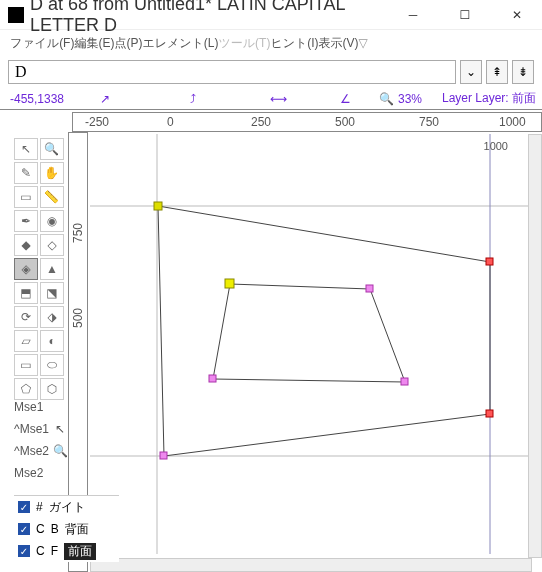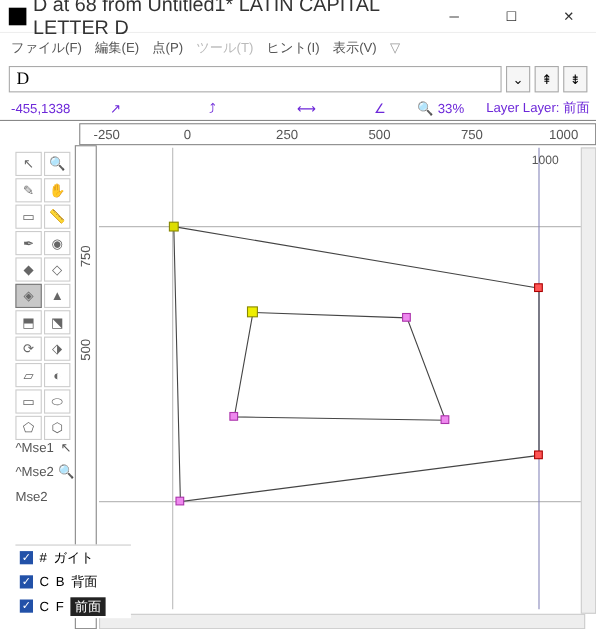--- a/index.html
+++ b/index.html
@@ -2,21 +2,21 @@
 <html><head>
 <meta charset="utf-8">
 <style>
   * { margin:0; padding:0; box-sizing:border-box; font-family:sans-serif; font-size:12px; }
   body { width:542px; height:572px; background:#fff; overflow:hidden; position:relative; }
   .titlebar { height:30px; background:#fff; display:flex; align-items:center; padding:0 8px; border-bottom:1px solid #eee;}
   .titlebar .icon { width:16px; height:16px; background:#000; margin-right:6px; }
   .titlebar .title { flex:1; color:#333; font-size:18px; }
   .winbtns { display:flex; gap:18px; }
   .winbtn { width:34px; height:22px; display:flex; align-items:center; justify-content:center; color:#333; }
-  .menubar { height:26px; display:flex; align-items:center; gap:12px; padding:0 10px; color:#555;}
+  .menubar { height:26px; display:flex; align-items:center; padding:0 10px; color:#555;}
   .menubar span { cursor:default; }
   .menubar .disabled { color:#bbb; }
   .menubar .chev { color:#999; }
   .inputrow { display:flex; align-items:center; padding:4px 8px; gap:4px; }
   .glyphinput { flex:1; height:24px; border:1px solid #aaa; padding:2px 6px; font-size:16px; font-family:serif; }
   .smbtn { width:22px; height:24px; border:1px solid #aaa; display:flex; align-items:center; justify-content:center; background:#f6f6f6; }
   .infobar { height:22px; display:flex; align-items:center; padding:0 10px; color:#6d28d9; border-bottom:1px solid #888; gap:30px; position:relative;}
   .infobar .coords { position:absolute; left:10px; }
   .infobar .zoom { position:absolute; right:120px; }
   .infobar .layer { position:absolute; right:6px; }
@@ -48,20 +48,21 @@
     <div class="winbtn">─</div>
     <div class="winbtn">☐</div>
     <div class="winbtn">✕</div>
   </div>
 </div>
 
 <div class="menubar">
   <span><span>ファイル(F)</span></span>
   <span><span>編集(E)</span></span>
   <span><span>点(P)</span></span>
+  <span><span>エレメント(L)</span></span>
   <span class="disabled"><span>ツール(T)</span></span>
   <span><span>ヒント(I)</span></span>
   <span><span>表示(V)</span></span>
   <span class="chev">▽</span>
 </div>
 
 <div class="inputrow">
   <input class="glyphinput" value="D" style="">
   <div class="smbtn">⌄</div>
   <div class="smbtn">⇞</div>
@@ -136,20 +137,23 @@
     <rect x="311" y="244" width="7" height="7" fill="#e8e" stroke="#a3a"></rect>
     <rect x="119" y="241" width="7" height="7" fill="#e8e" stroke="#a3a"></rect>
   </svg>
   <div style="position:absolute;right:24px;top:6px;font-size:11px;color:#555">1000</div>
 </div>
 <div class="vscroll"></div>
 <div class="hscroll"></div>
 
 <div class="mse">
   <div>
+      <span>Mse1</span>
+    </div>
+  <div>
       <span>^Mse1</span> 
       <span style="margin-left:6px">↖</span>
     </div>
   <div>
       <span>^Mse2</span> 
       <span style="margin-left:4px">🔍</span>
     </div>
   <div>
       <span>Mse2</span>
     </div>

